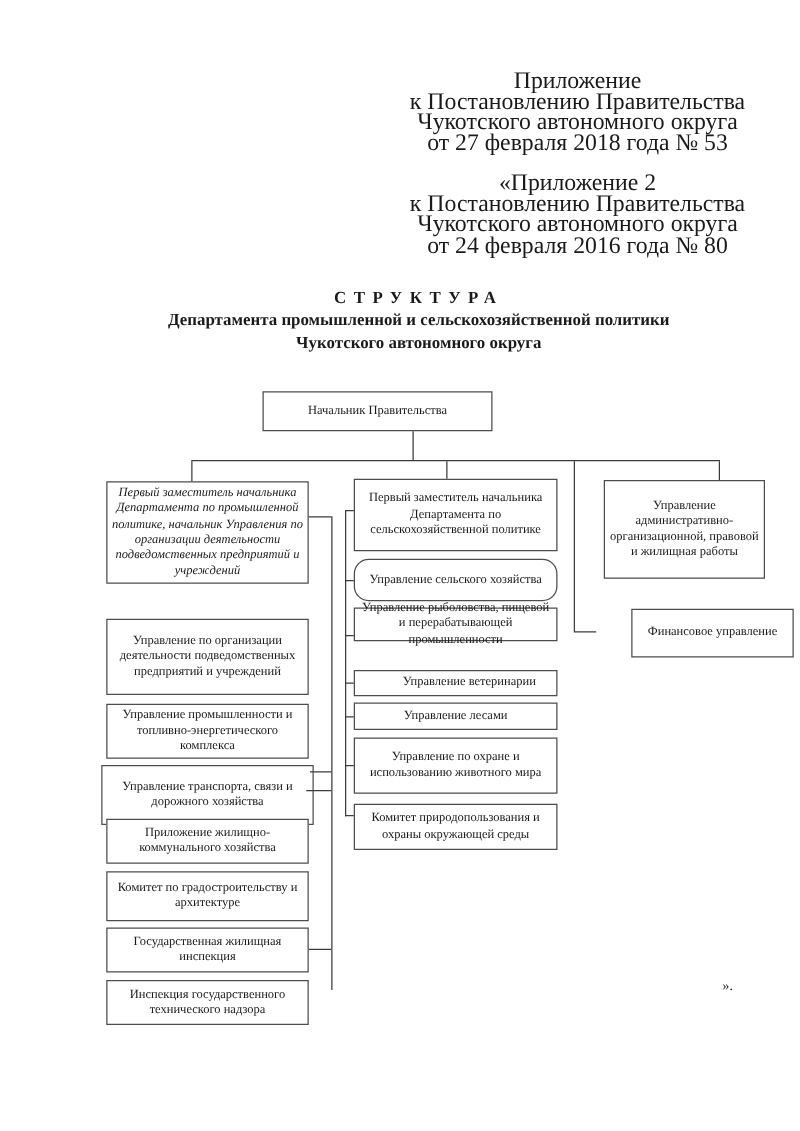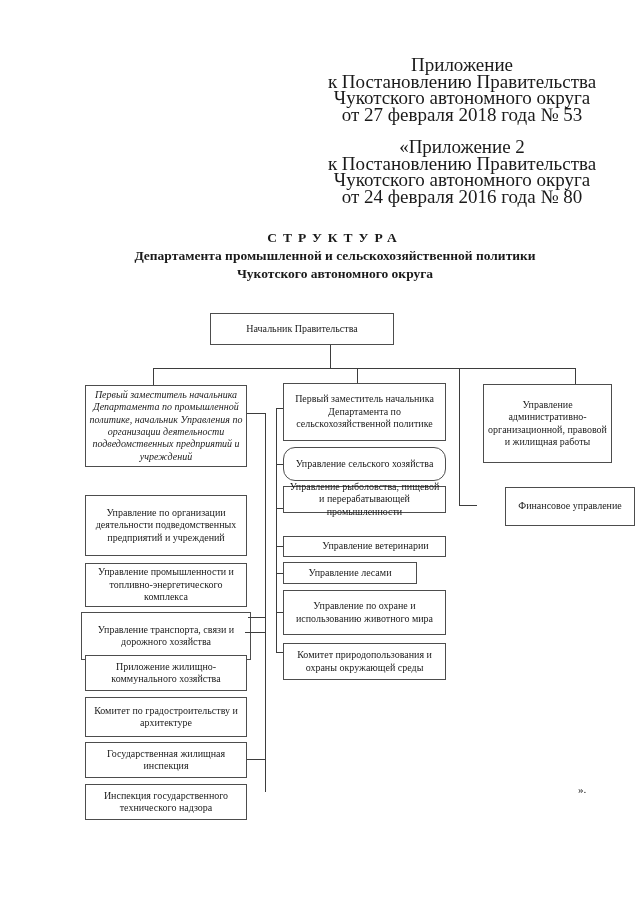--- a/index.html
+++ b/index.html
@@ -58,21 +58,21 @@
   <div class="obox" style="left:81px; top:612px; width:170px; height:48px;">Управление транспорта, связи и дорожного хозяйства</div>
   <div class="obox" style="left:85px; top:655px; width:162px; height:36px;">Приложение жилищно-коммунального хозяйства</div>
   <div class="obox" style="left:85px; top:697px; width:162px; height:40px;">Комитет по градостроительству и архитектуре</div>
   <div class="obox" style="left:85px; top:742px; width:162px; height:36px;">Государственная жилищная инспекция</div>
   <div class="obox" style="left:85px; top:784px; width:162px; height:36px;">Инспекция государственного технического надзора</div>
 
   <div class="obox" style="left:283px; top:383px; width:163px; height:58px;">Первый заместитель начальника Департамента по сельскохозяйственной политике</div>
   <div class="obox" style="left:283px; top:447px; width:163px; height:34px;border-radius:12px;">Управление сельского хозяйства</div>
   <div class="obox" style="left:283px; top:486px; width:163px; height:27px;">Управление рыболовства, пищевой и перерабатывающей промышленности</div>
   <div class="obox" style="left:283px; top:536px; width:163px; height:21px;padding-left:25px;">Управление ветеринарии</div>
-  <div class="obox" style="left:283px; top:562px; width:134px; height:22px;">Управление лесами</div>
+  <div class="obox" style="left:283px; top:562px; width:163px; height:22px;">Управление лесами</div>
   <div class="obox" style="left:283px; top:590px; width:163px; height:45px;">Управление по охране и использованию животного мира</div>
   <div class="obox" style="left:283px; top:643px; width:163px; height:37px;">Комитет природопользования и охраны окружающей среды</div>
 
   <div class="obox" style="left:483px; top:384px; width:129px; height:79px;">Управление административно-организационной, правовой и жилищная работы</div>
   <div class="obox" style="left:477px; top:487px; width:130px; height:39px;margin-left:28px;">Финансовое управление</div>
 
   <div class="ln" style="left:330px; top:345px; width:1px; height:23px;"></div>
   <div class="ln" style="left:153px; top:368px; width:423px; height:1px;"></div>
   <div class="ln" style="left:153px; top:369px; width:1px; height:16px;"></div>
   <div class="ln" style="left:357px; top:369px; width:1px; height:14px;"></div>

